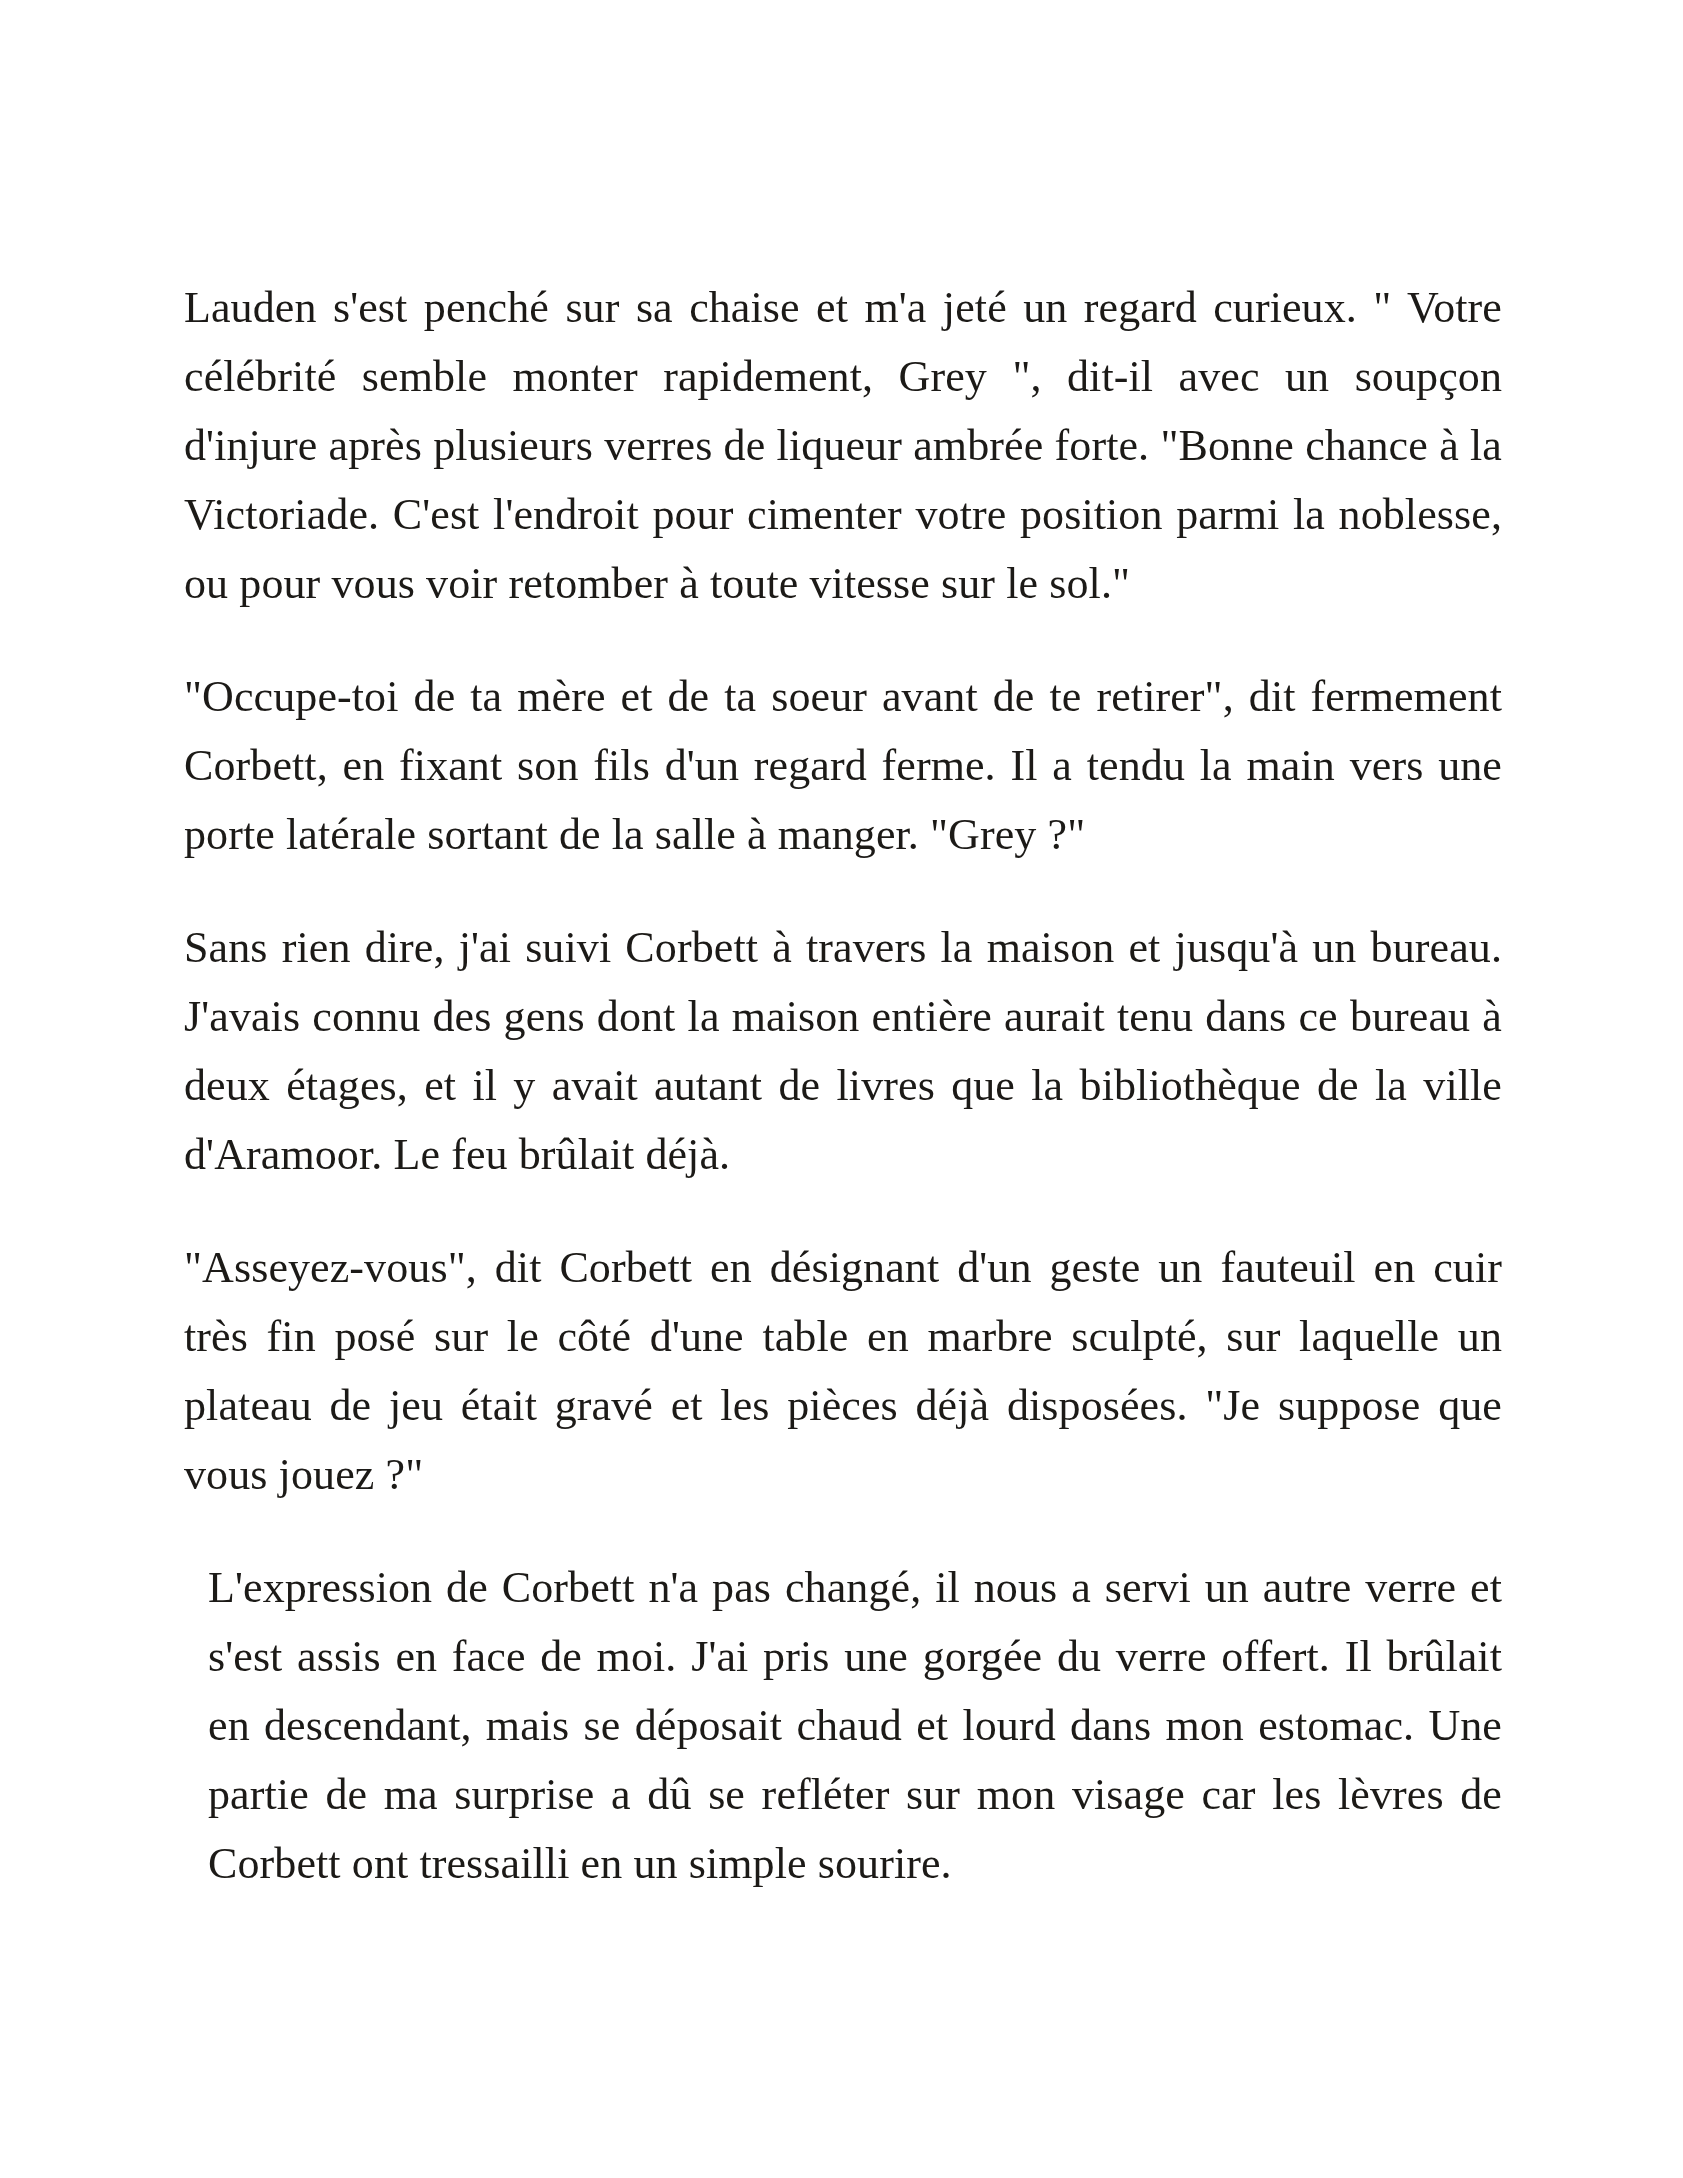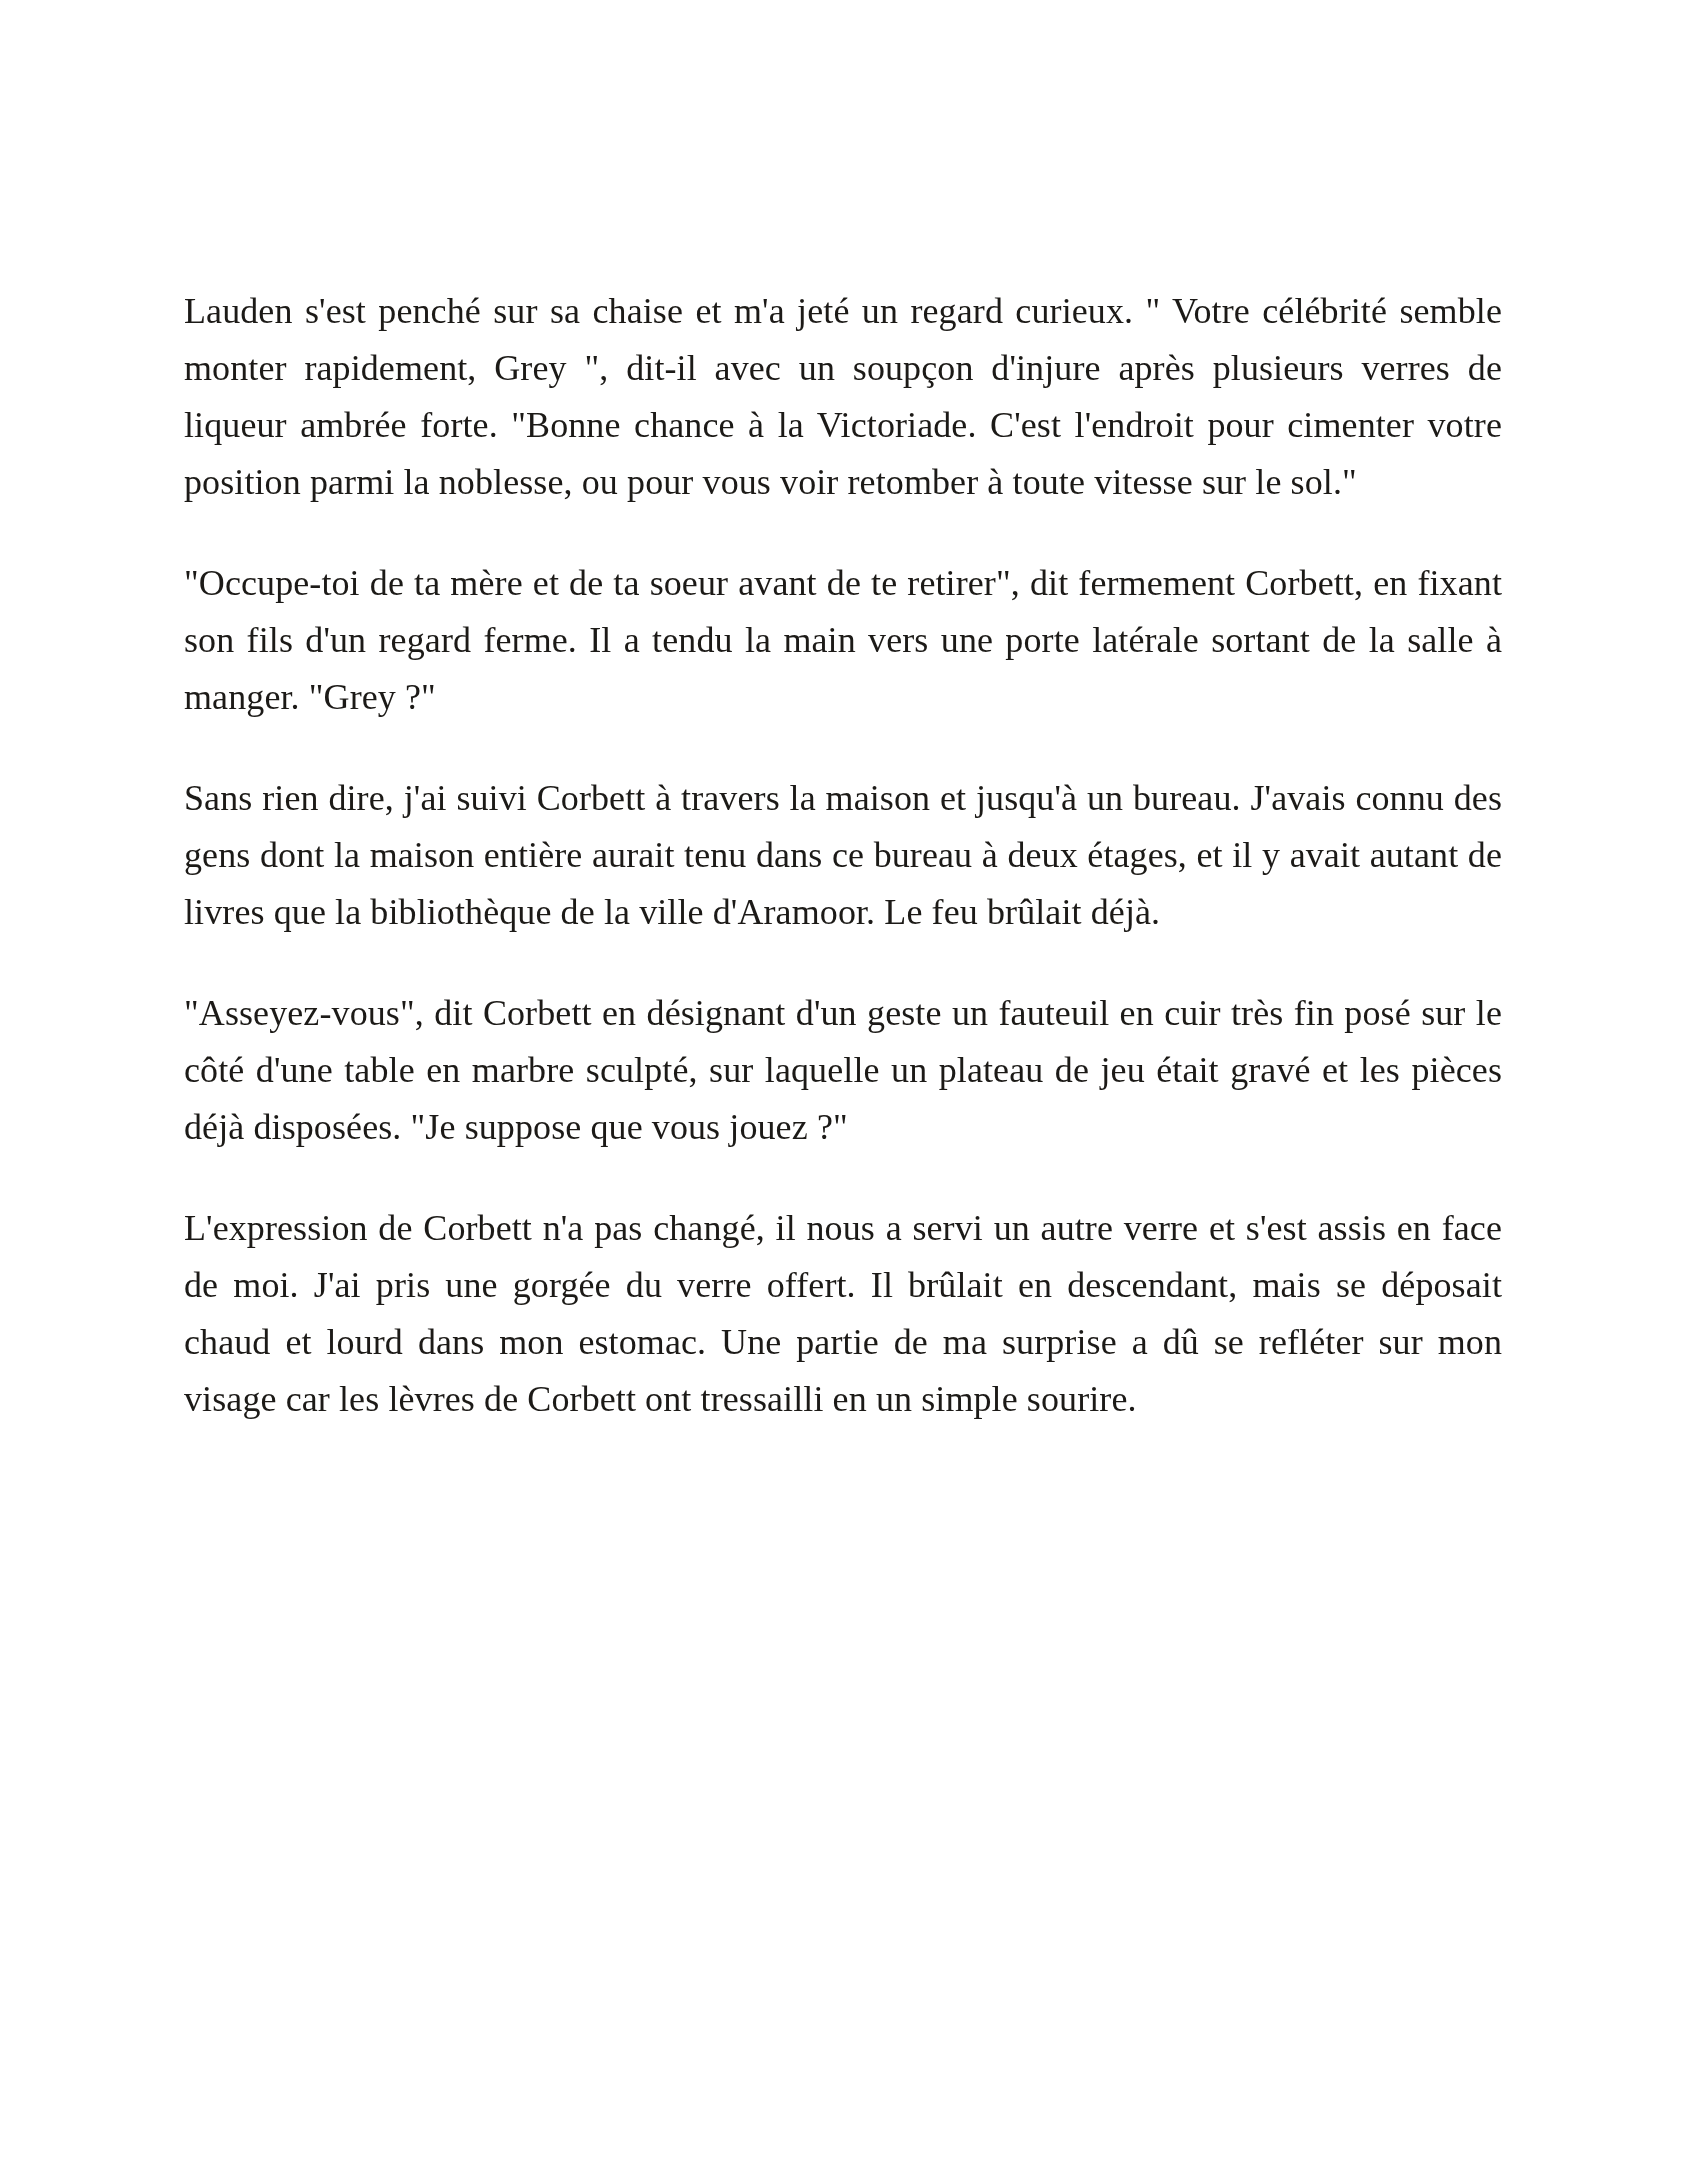--- a/index.html
+++ b/index.html
@@ -17,36 +17,37 @@
     position: absolute;
     top: 0;
     left: 0;
     width: 1683px;
     height: 2178px;
     background: #ffffff;
     overflow: hidden;
   }
   .text-block {
     position: absolute;
-    top: 283px;
+    top: 273px;
     left: 184px;
     width: 1318px;
     color: #1c1a17;
-    font-size: 36px;
-    line-height: 57px;
+    font-size: 44px;
+    line-height: 69px;
     text-align: justify;
     text-align-last: left;
     letter-spacing: 0.1px;
   }
   .para {
     margin: 0 0 44px 0;
     padding: 0;
   }
   .para:last-child {
     margin-bottom: 0;
+    margin-left: 24px;
   }
 </style>
 </head>
 <body>
 
 <div class="page">
   <div class="text-block">
     <p class="para">Lauden s'est penché sur sa chaise et m'a jeté un regard curieux. " Votre célébrité semble monter rapidement, Grey ", dit-il avec un soupçon d'injure après plusieurs verres de liqueur ambrée forte. "Bonne chance à la Victoriade. C'est l'endroit pour cimenter votre position parmi la noblesse, ou pour vous voir retomber à toute vitesse sur le sol."</p>
     <p class="para">"Occupe-toi de ta mère et de ta soeur avant de te retirer", dit fermement Corbett, en fixant son fils d'un regard ferme. Il a tendu la main vers une porte latérale sortant de la salle à manger. "Grey ?"</p>
     <p class="para">Sans rien dire, j'ai suivi Corbett à travers la maison et jusqu'à un bureau. J'avais connu des gens dont la maison entière aurait tenu dans ce bureau à deux étages, et il y avait autant de livres que la bibliothèque de la ville d'Aramoor. Le feu brûlait déjà.</p>

